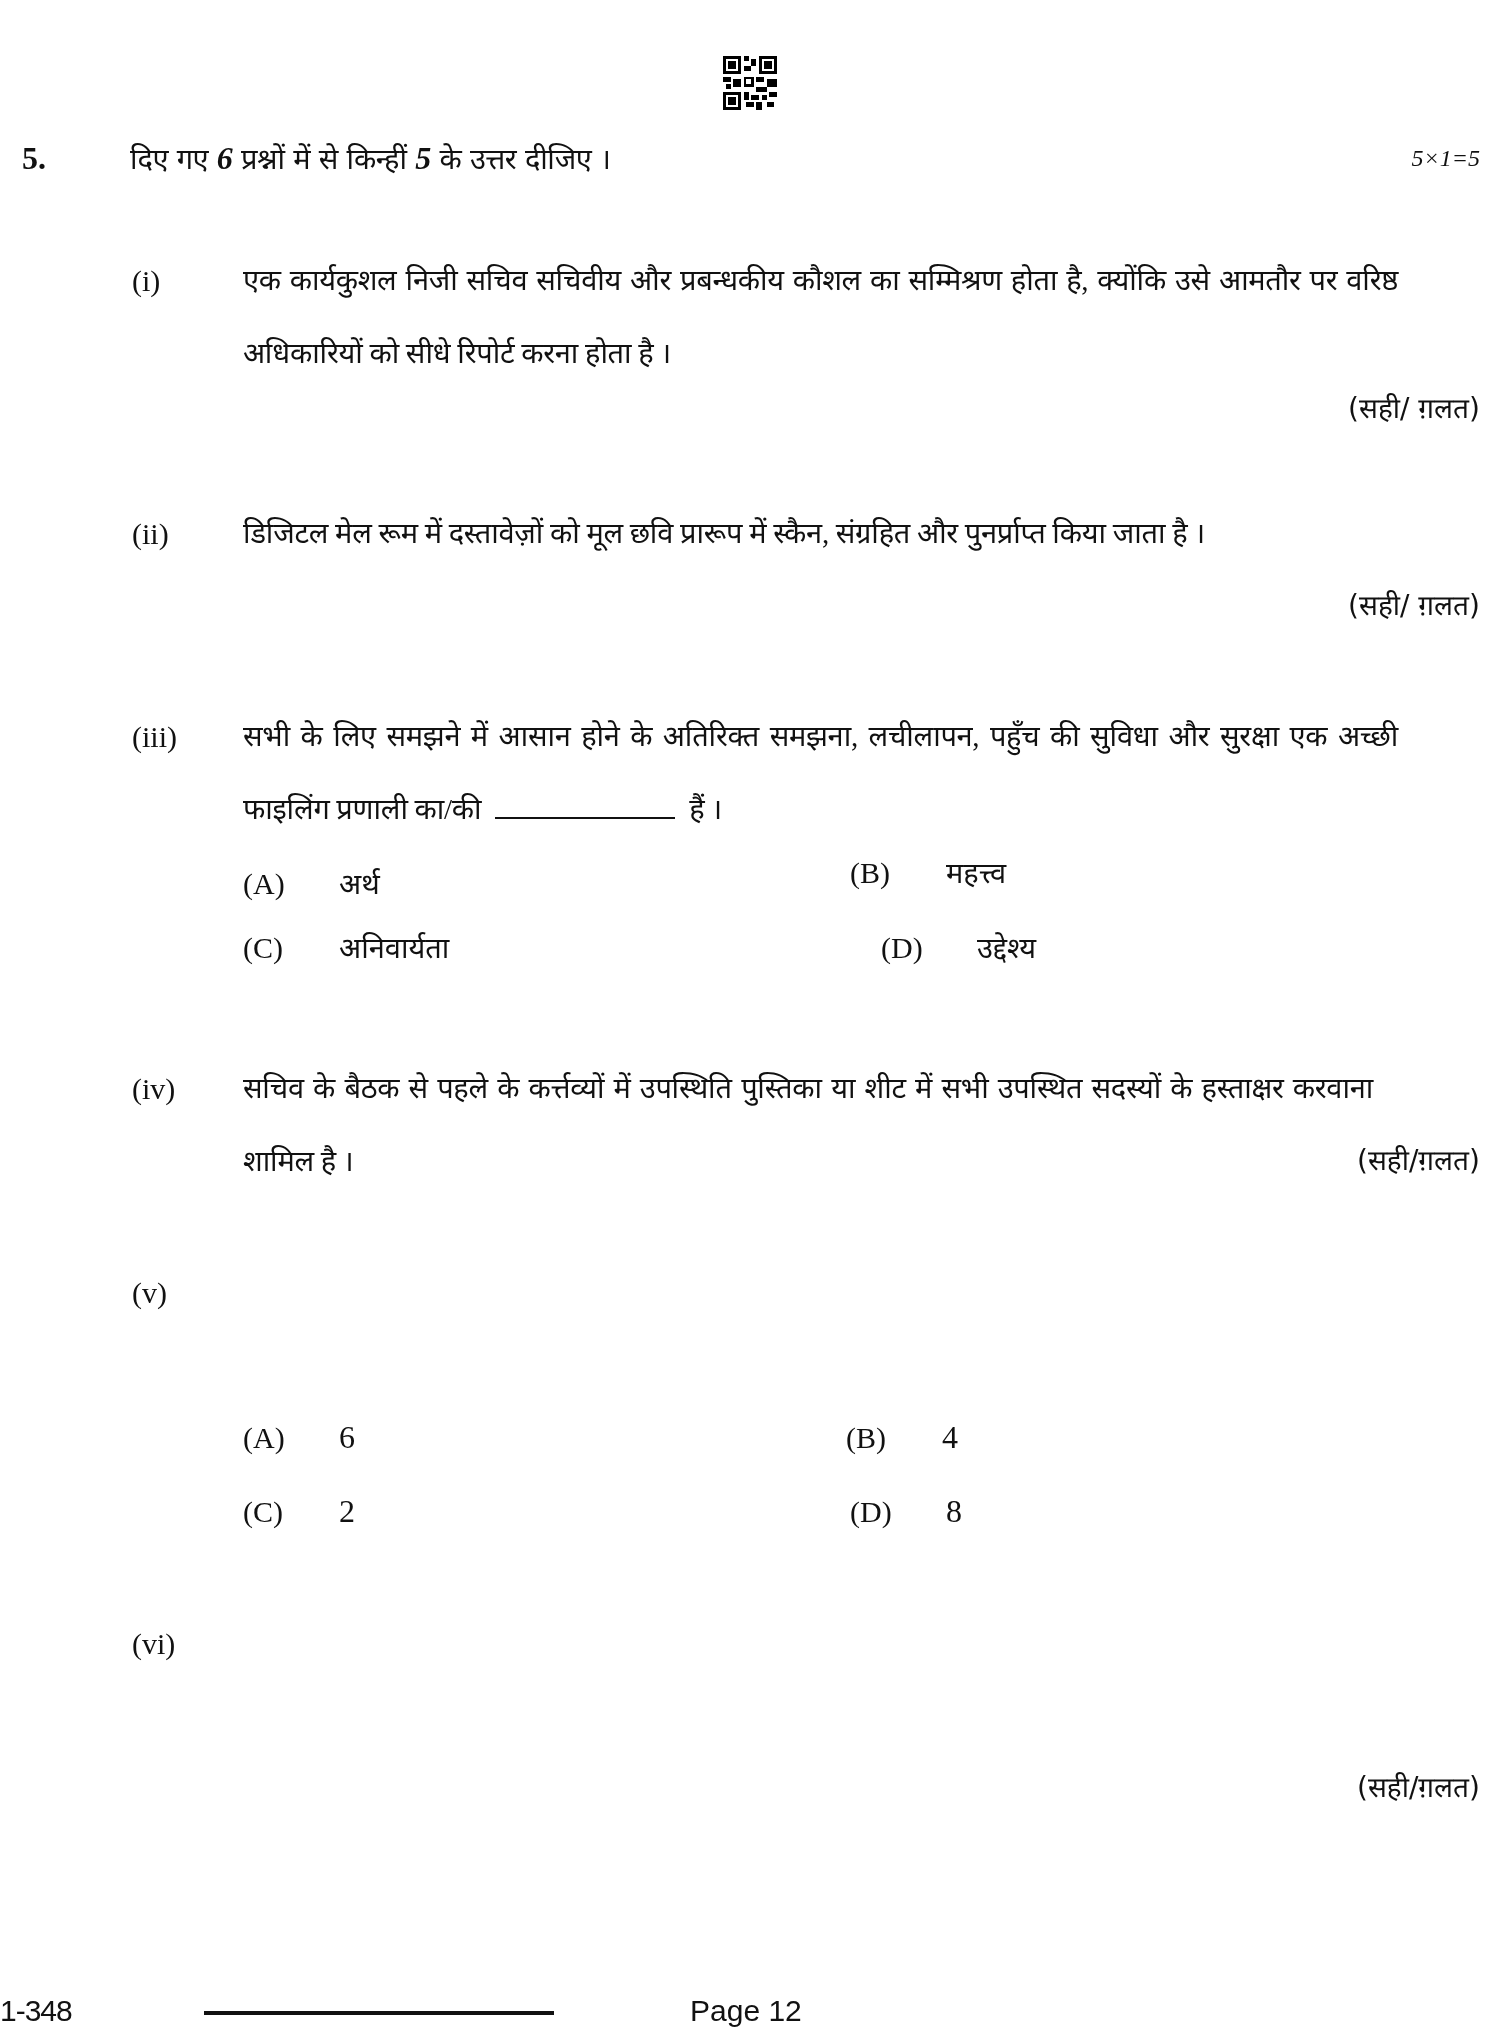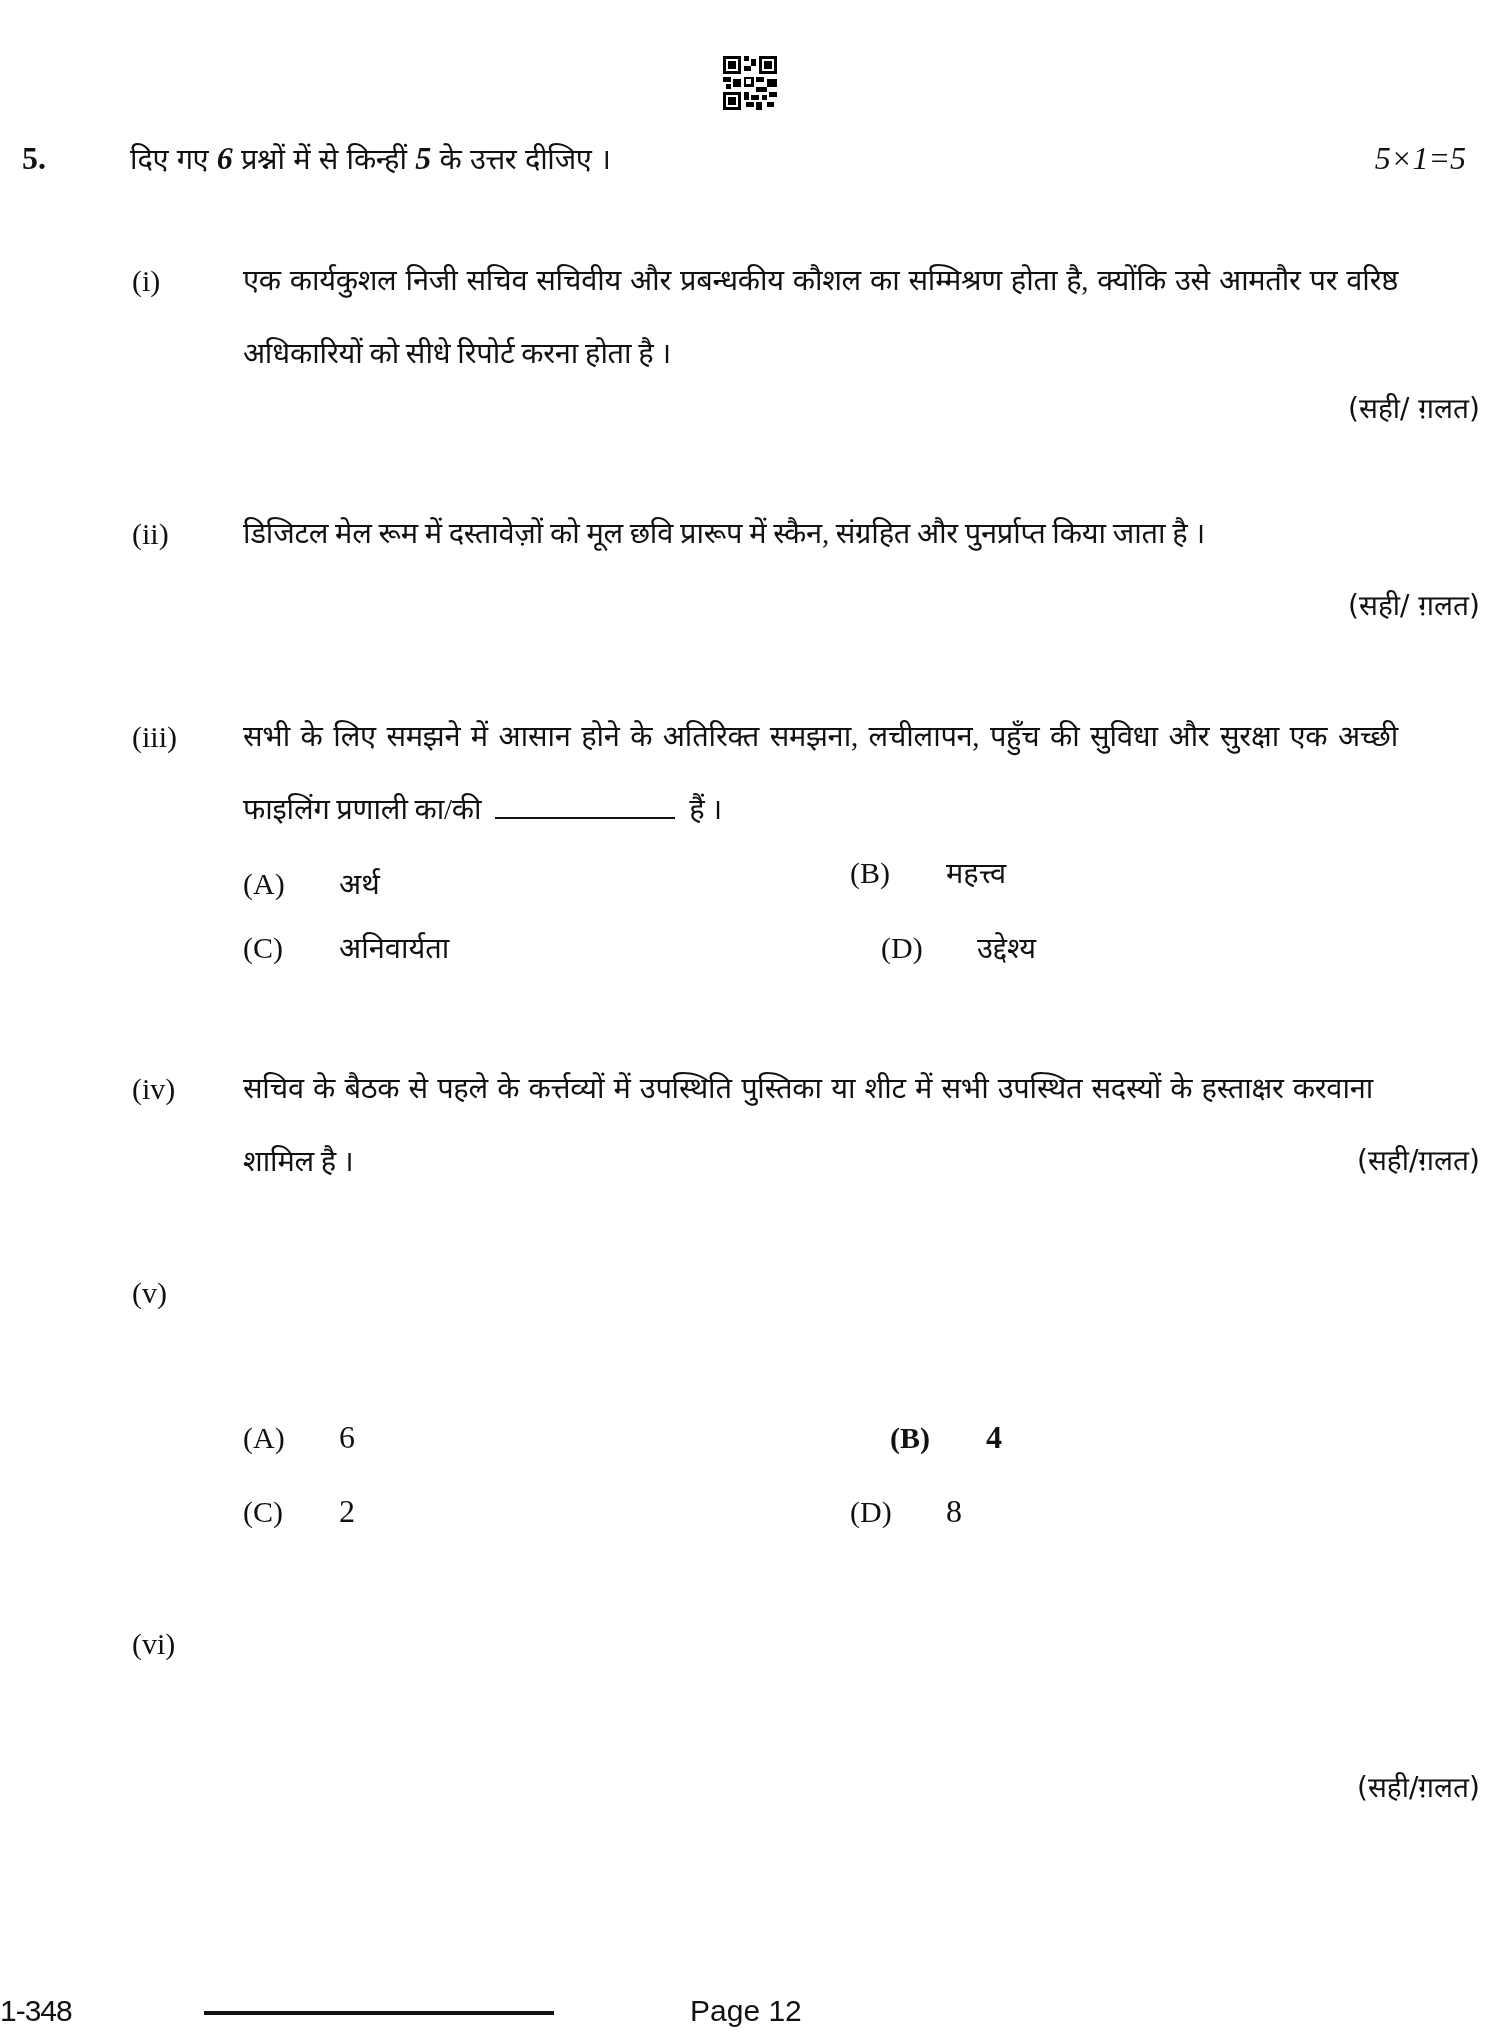--- a/index.html
+++ b/index.html
@@ -49,24 +49,24 @@
     .q-instr {
       position: absolute;
       left: 130px;
       font-family: "DejaVu Sans", sans-serif;
       font-size: 29px;
       letter-spacing: -0.5px;
     }
     .q-instr b { font-family: "Liberation Serif", serif; font-style: italic; font-size: 32px; }
     .q-marks {
       position: absolute;
-      right: 39px;
+      right: 25px;
       font-style: italic;
       font-family: "Liberation Serif", serif;
-      font-size: 32px;
+      font-size: 24px;
     }
 
     .item {
       position: absolute;
       left: 0;
       width: 1505px;
     }
     .item-label {
       position: absolute;
       left: 132px;
@@ -207,21 +207,21 @@
 
   <div class="item" style="top:1060px;height:130px;">
     <span class="item-label" style="top:4px;">(iv)</span>
     <div class="item-text" style="top:-8px;width:1130px;">सचिव के बैठक से पहले के कर्त्तव्यों में उपस्थिति पुस्तिका या शीट में सभी उपस्थित सदस्यों के हस्ताक्षर करवाना शामिल है ।</div>
     <span class="tf" style="top:76px;">(सही/ग़लत)</span>
   </div>
 
   <div class="item" style="top:1264px;height:280px;">
     <span class="item-label" style="top:4px;">(v)</span>
     <div class="opt" style="left:243px;top:148px;"><span class="opt-letter">(A)</span><span class="opt-num">6</span></div>
-    <div class="opt" style="left:890px;top:148px;font-weight:bold;"><span class="opt-letter">(B)</span><span class="opt-num">4</span></div>
+    <div class="opt" style="left:846px;top:148px;"><span class="opt-letter">(B)</span><span class="opt-num">4</span></div>
     <div class="opt" style="left:243px;top:222px;"><span class="opt-letter">(C)</span><span class="opt-num">2</span></div>
     <div class="opt" style="left:850px;top:222px;"><span class="opt-letter">(D)</span><span class="opt-num">8</span></div>
   </div>
 
   <div class="item" style="top:1615px;height:200px;">
     <span class="item-label" style="top:4px;">(vi)</span>
     <span class="tf" style="top:148px;">(सही/ग़लत)</span>
   </div>
 
   <div class="footer">

